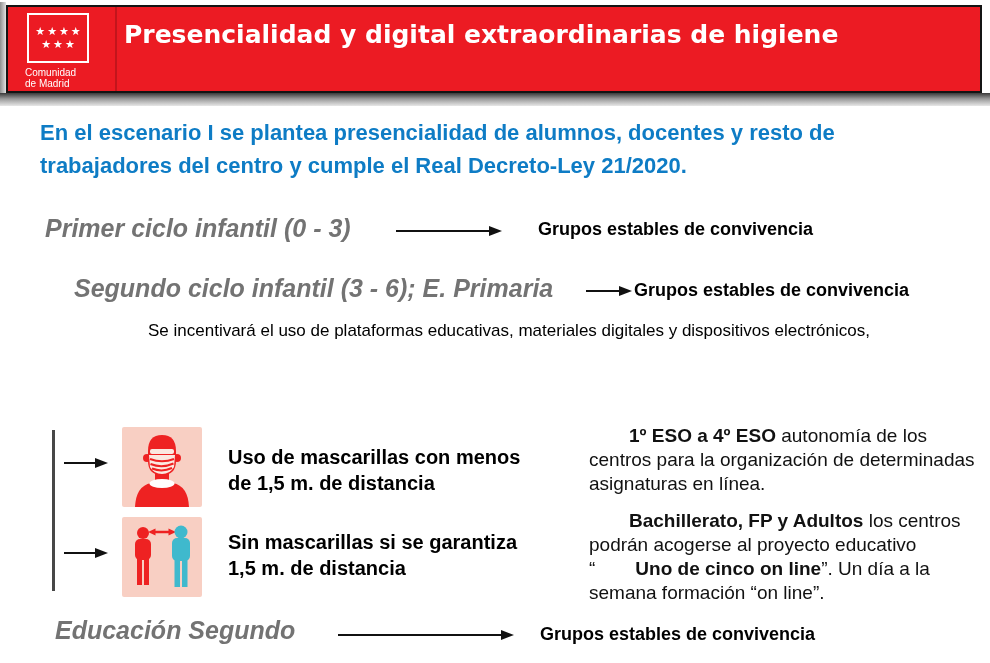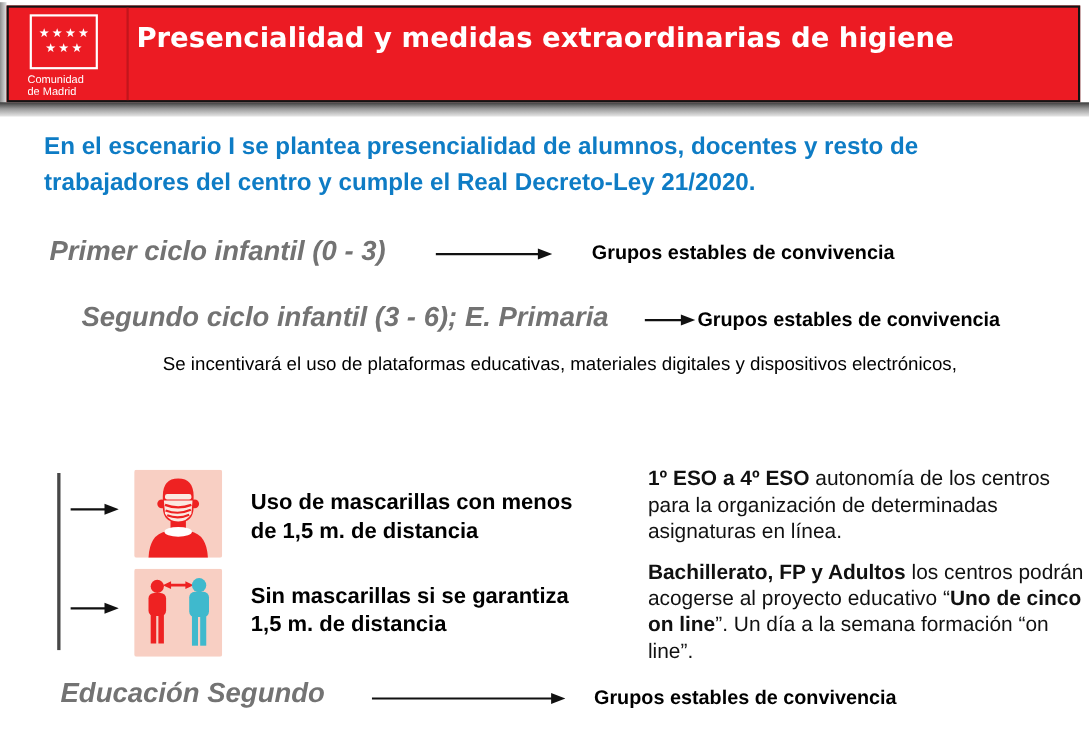--- a/index.html
+++ b/index.html
@@ -52,41 +52,41 @@
   .icon-mask{left:122px;top:427px;}
   .icon-dist{left:122px;top:517px;}
   .item-text{position:absolute;left:228px;font-size:20px;font-weight:bold;
              line-height:1.3;white-space:nowrap;color:#000;}
   .item-text-1{top:444px;}
   .item-text-2{top:529px;}
   .rightcol{position:absolute;left:589px;top:424px;width:402px;font-size:19px;
             line-height:1.25;color:#111;}
   .rightcol p{margin:0;}
   .rightcol p.p2{margin-top:14px;}
-  .rightcol b{font-weight:bold;}
+  .rightcol b{font-weight:bold;margin-left:40px;}
 </style>
 </head>
 <body>
 
 <div class="slide">
 
   <div class="left-edge"></div>
 
   <header class="header">
     <div class="logo">
       <div class="stars-box">
         <div class="stars">★★★★</div>
         <div class="stars">★★★</div>
       </div>
       <div class="org l1">Comunidad</div>
       <div class="org l2">de Madrid</div>
     </div>
     <div class="hdr-divider"></div>
     <div class="titles">
-      <div class="subtitle">Presencialidad y medidas extraordinarias de higiene</div>
+      <div class="subtitle">Presencialidad y digital extraordinarias de higiene</div>
     </div>
   </header>
   <div class="bevel"></div>
 
   <div class="intro">
     <div>En el escenario I se plantea presencialidad de alumnos, docentes y resto de</div>
     <div>trabajadores del centro y cumple el Real Decreto-Ley 21/2020.</div>
   </div>
 
   <div class="sec-heading h-primer">Primer ciclo infantil (0 - 3)</div>

